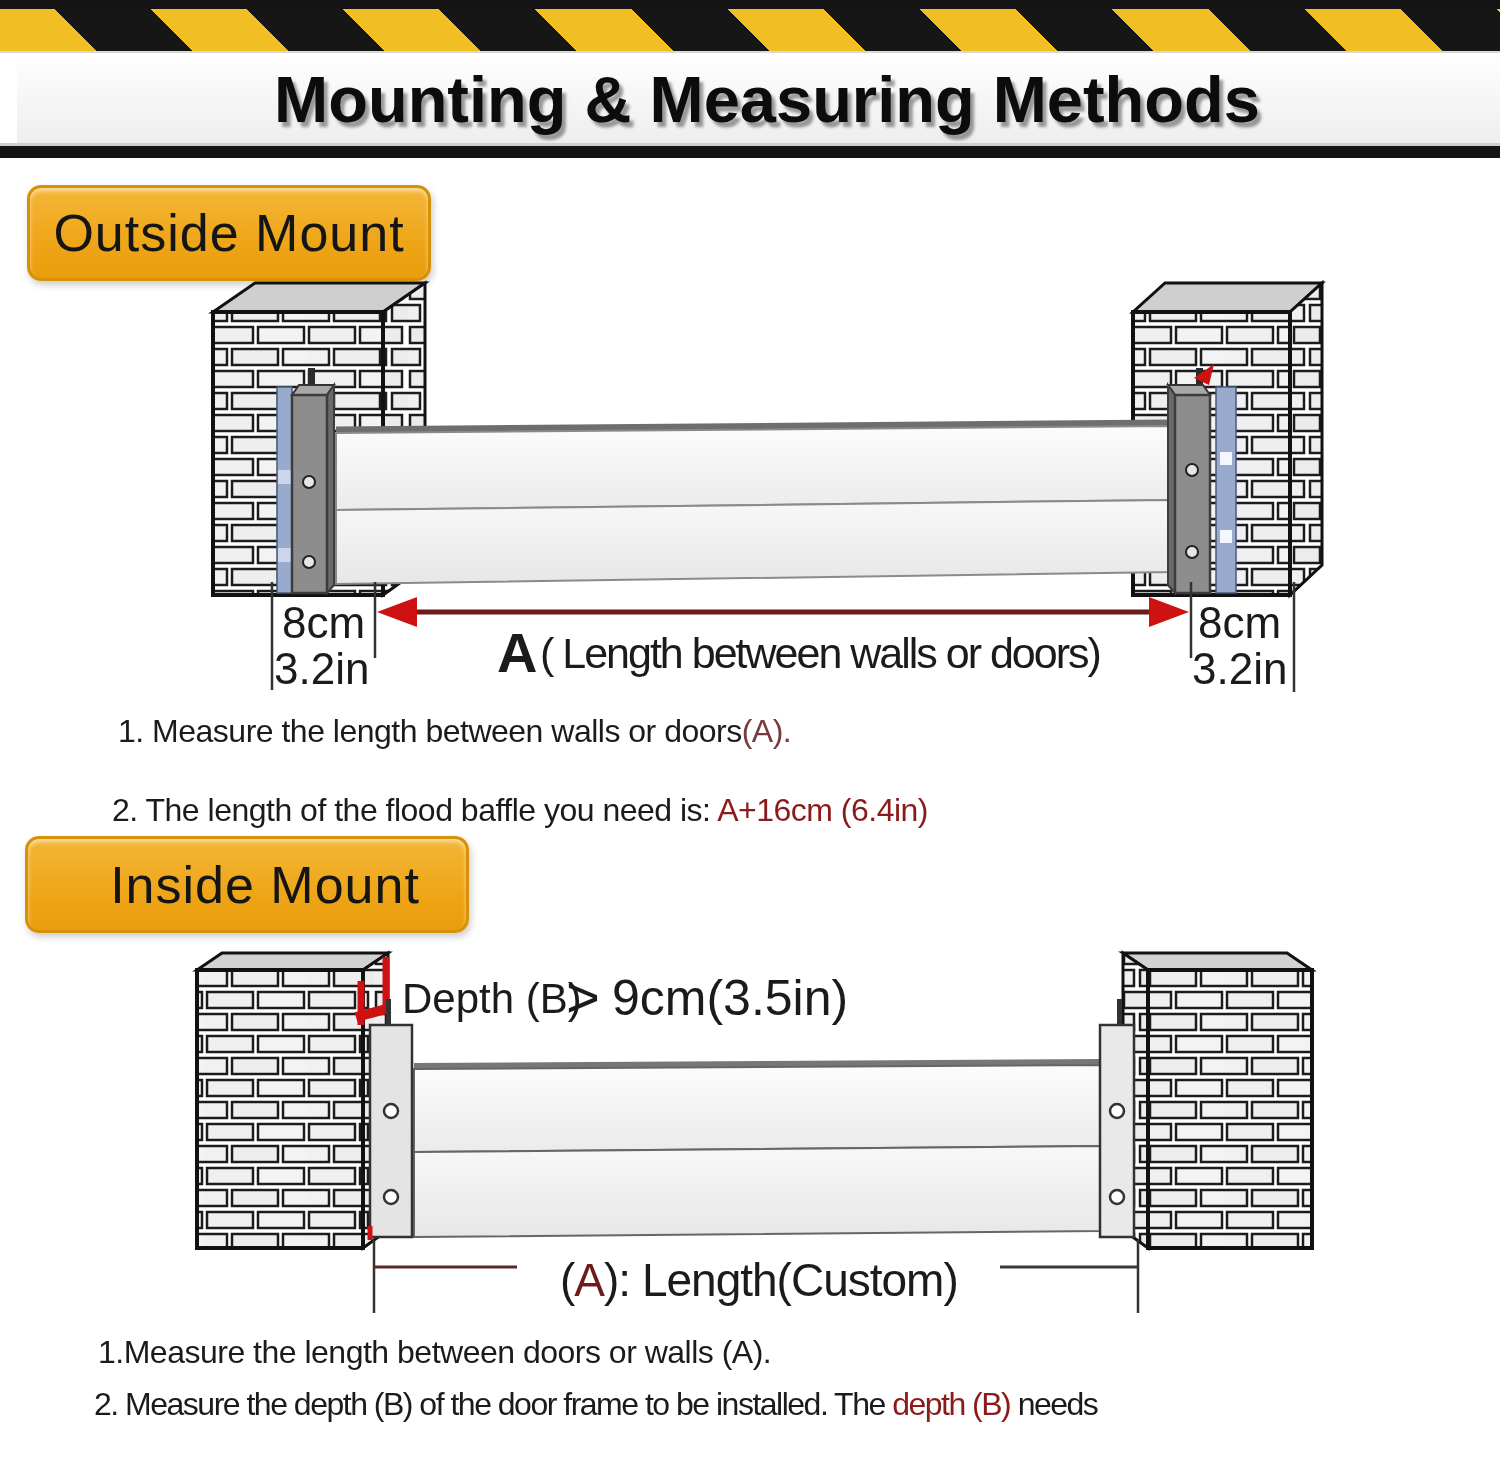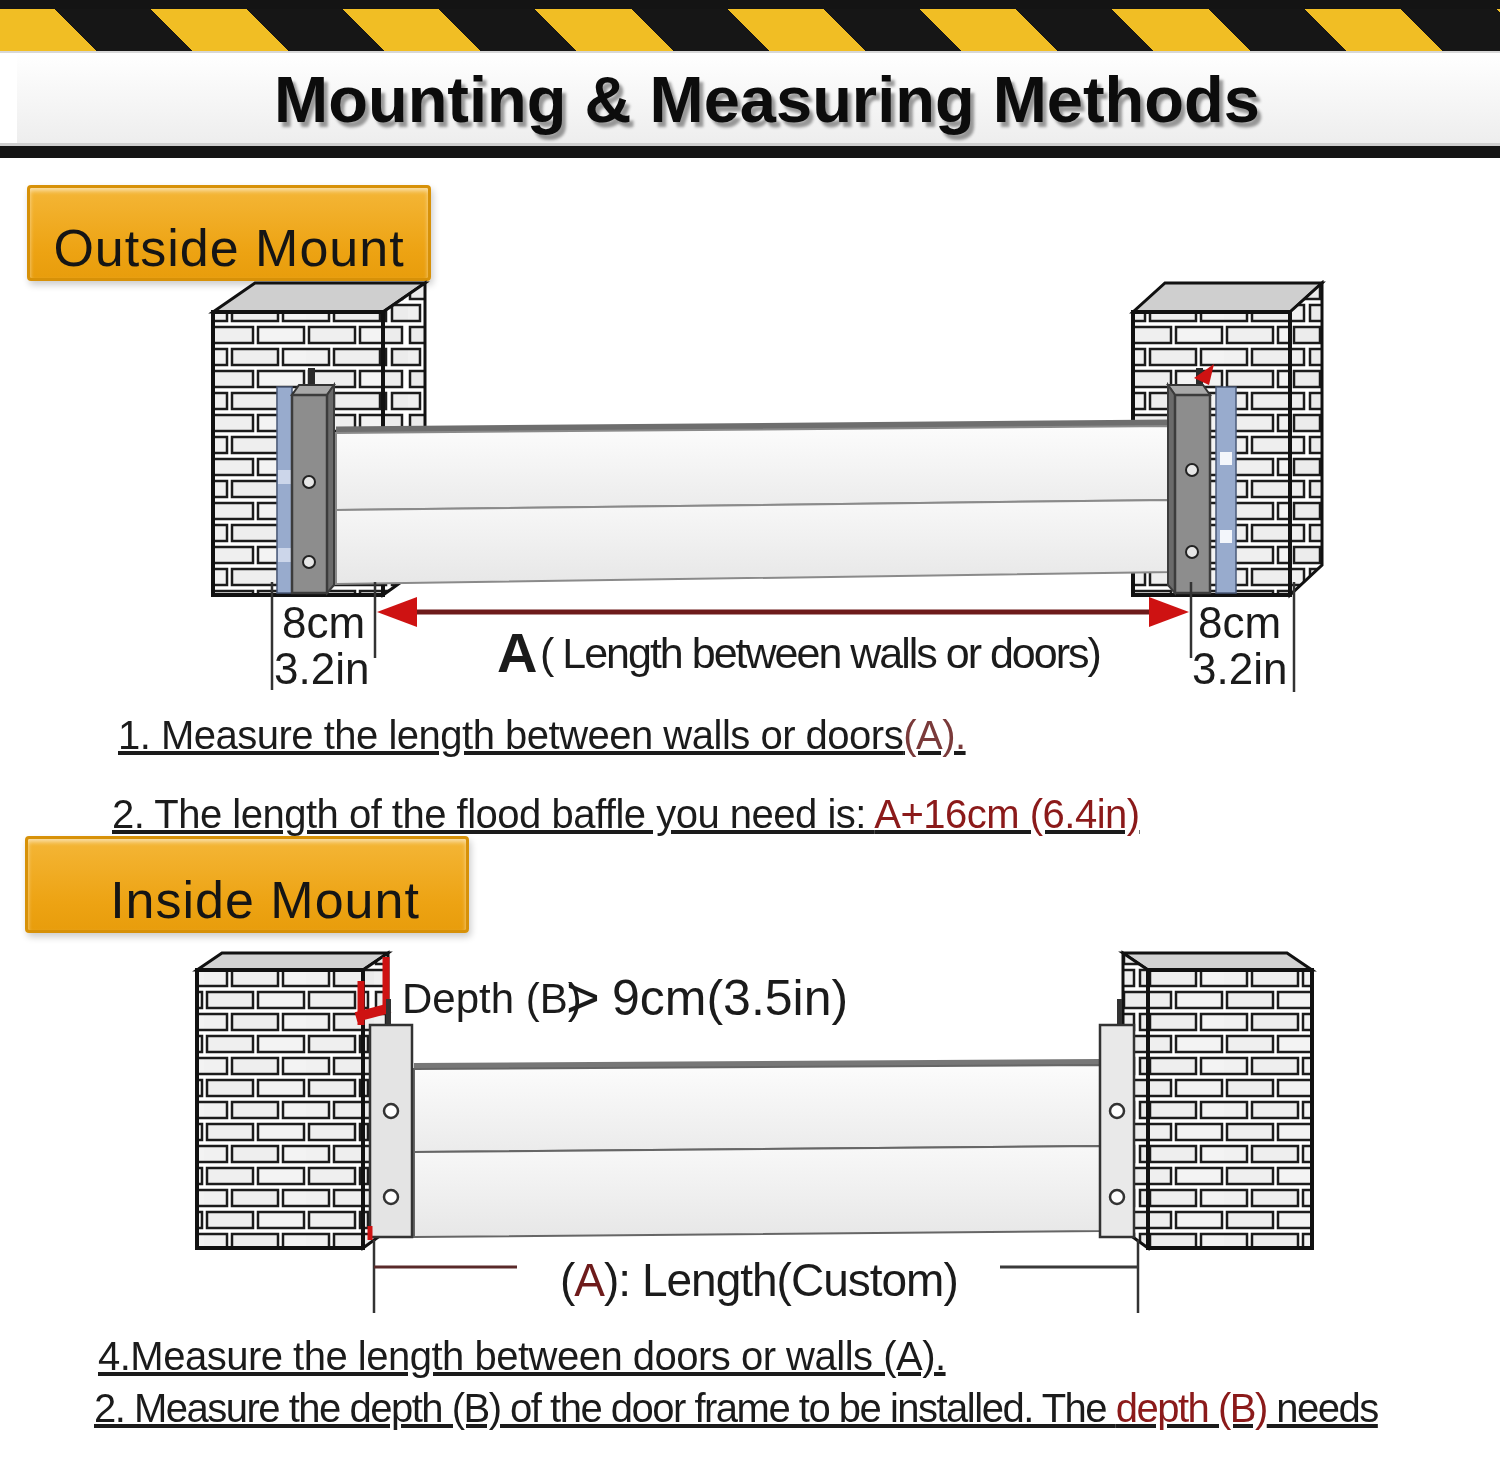--- a/index.html
+++ b/index.html
@@ -13,36 +13,36 @@
           border-bottom:2px solid #d8d8d8;}
   .titleband{position:absolute;left:17px;top:53px;width:100%;height:93px;
              background:linear-gradient(#ffffff,#ededed);
              display:flex;align-items:center;justify-content:center;}
   .title{font-size:65px;font-weight:bold;color:#0c0c0c;letter-spacing:0px;
          text-shadow:4px 5px 3px rgba(0,0,0,.38);}
   .divider{position:absolute;left:0;top:146px;width:100%;height:12px;background:#141414;
            box-shadow:0 -3px 0 #cfcfcf;}
 
   
-  .badge{position:absolute;border-radius:4px;border:3px solid #d79108;
+  .badge{position:absolute;border-radius:14px;border:3px solid #d79108;
          background:linear-gradient(180deg,#f4b637 0%,#eda313 70%,#e89d0c 100%);
          box-shadow:inset 0 3px 4px rgba(255,255,255,.55), 2px 4px 7px rgba(0,0,0,.2);
-         display:flex;align-items:flex-end;justify-content:center;color:#151515;}
+         display:flex;align-items:center;justify-content:center;color:#151515;}
   .badge span{font-size:52px;letter-spacing:1px;}
   .badge-outside{left:27px;top:185px;width:398px;height:90px;}
   .badge-inside{left:25px;top:836px;width:402px;height:91px;padding-left:36px;}
 
   
   svg.diagram{position:absolute;left:0;display:block;}
   #diagram-outside{top:280px;}
   #diagram-inside{top:945px;}
   svg text{font-family:"Liberation Sans",sans-serif;fill:#1b1b1b;}
 
   
-  .step{position:absolute;font-size:40px;letter-spacing:-0.5px;color:#1b1b1b;white-space:nowrap;text-decoration:underline;}
+  .step{position:absolute;font-size:32px;letter-spacing:-0.5px;color:#1b1b1b;white-space:nowrap;}
   .step.tight{letter-spacing:-1.5px;}
   .red1{color:#7A3A3A;}
   .red2{color:#8B1A1A;}
 </style>
 </head>
 <body>
 
 <div class="page">
 
   <div class="topbar"></div>
@@ -204,19 +204,19 @@
     <g>
       <line x1="374" y1="295" x2="374" y2="368" stroke="#333" stroke-width="2.5"></line>
       <line x1="1138" y1="295" x2="1138" y2="368" stroke="#333" stroke-width="2.5"></line>
       <line x1="374" y1="322" x2="517" y2="322" stroke="#5a2a2a" stroke-width="3"></line>
       <line x1="1000" y1="322" x2="1138" y2="322" stroke="#3a3a3a" stroke-width="3"></line>
       <text x="560" y="351" font-size="46" letter-spacing="-1"><tspan>(</tspan><tspan fill="#6E1B1B">A</tspan><tspan>): Length(Custom)</tspan></text>
     </g>
   </svg>
 
   <div class="step" style="left:98px;top:1334px;">
-    <span>4.Measure the length between doors or walls (A).</span>
+    <span>1.Measure the length between doors or walls (A).</span>
   </div>
   <div class="step tight" style="left:94px;top:1386px;">
     <span>2. Measure the depth (B) of the door frame to be installed. The </span><span class="red2">depth (B)</span><span> needs</span>
   </div>
 
 </div>
 
 </body></html>

